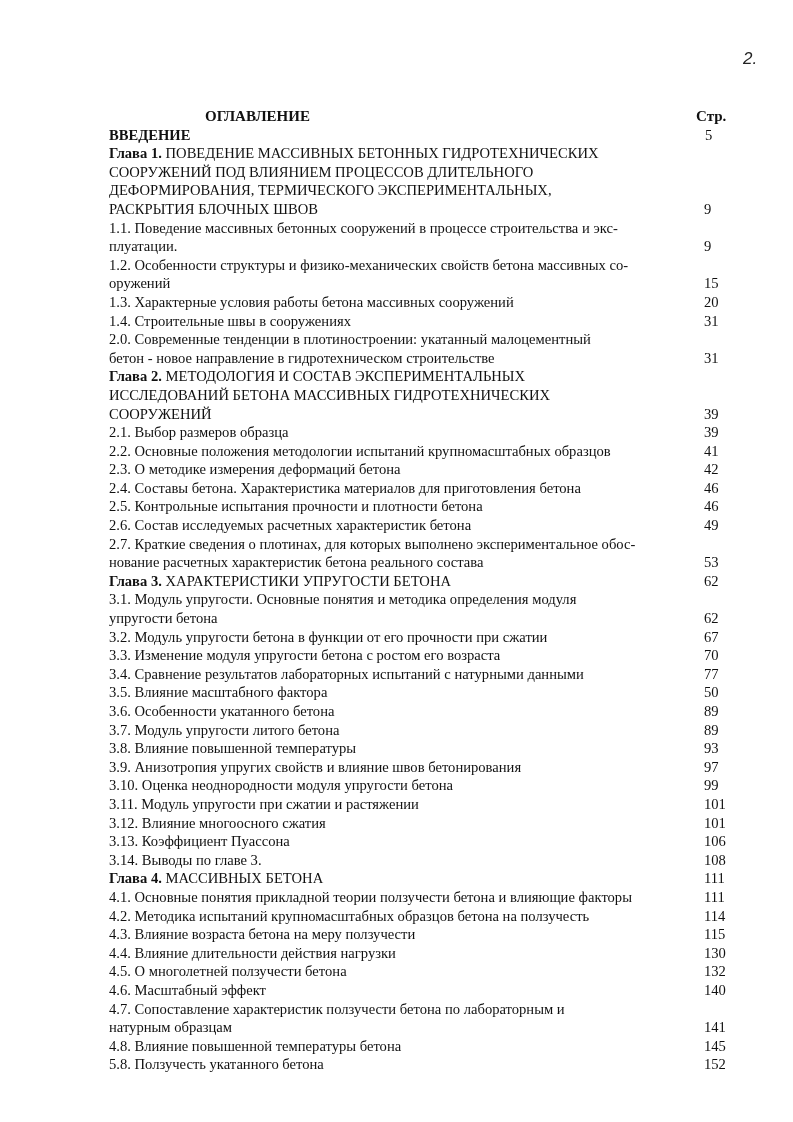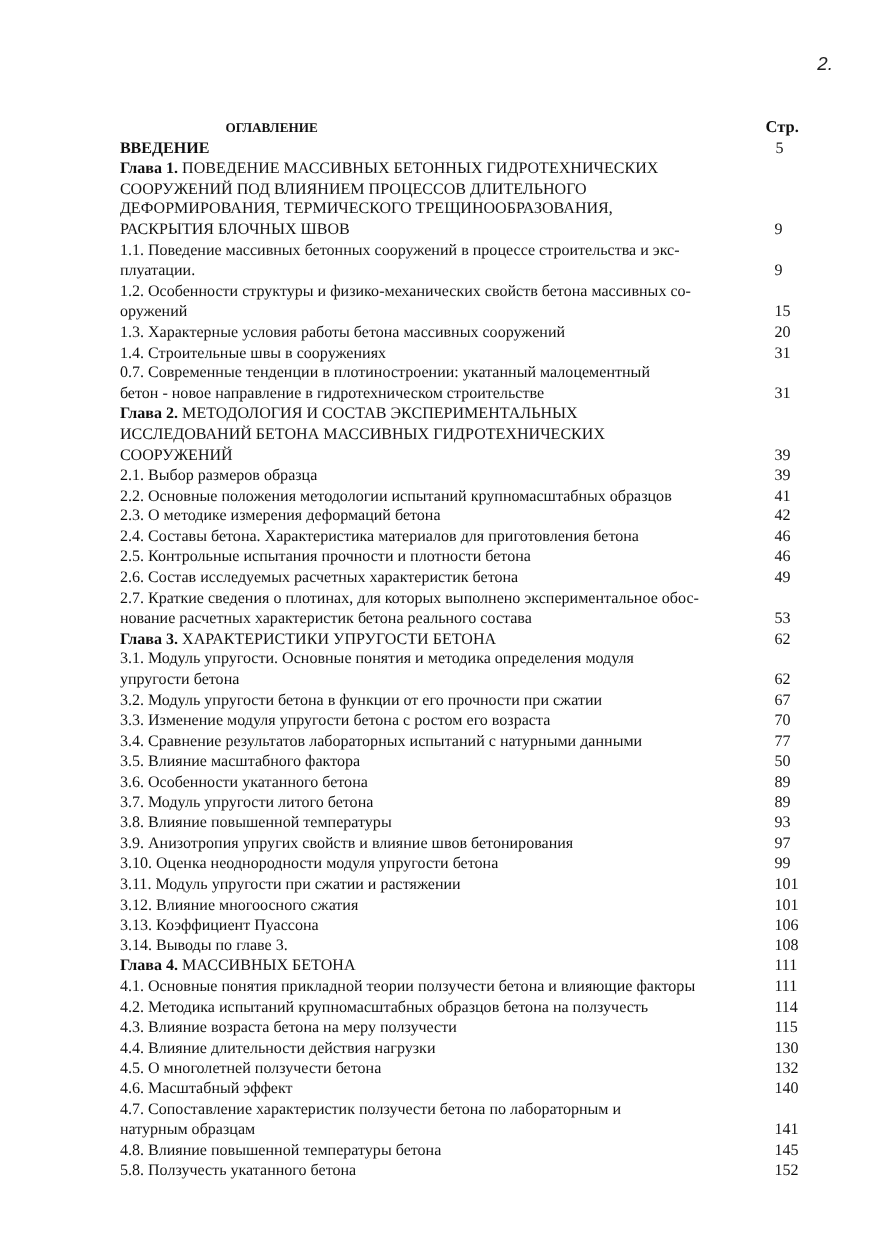--- a/index.html
+++ b/index.html
@@ -16,21 +16,21 @@
       font-family: "Liberation Sans", "DejaVu Sans", sans-serif;
       font-style: italic; font-size: 17px; color: #222;
     }
     .toc {
       position: absolute; left: 109px; top: 107px; width: 630px;
       font-size: 14.6px; line-height: 18.6px;
     }
     .header-row { position: relative; height: 18.6px; }
     .toc-title {
       position: absolute; left: 96px; top: 0;
-      font-weight: bold; font-size: 12px;
+      font-weight: bold; font-size: 15px;
     }
     .toc-page-label {
       position: absolute; left: 587px; top: 0;
       font-weight: bold; font-size: 15px;
     }
     .entry { position: relative; }
     .entry .text { width: 575px; display: block; }
     .entry .line { display: block; white-space: nowrap; }
     .entry .page {
       position: absolute; left: 595px; bottom: 0; width: 40px;
@@ -51,21 +51,21 @@
   </div>
   <div class="entry intro">
     <span class="text">ВВЕДЕНИЕ</span>
     <span class="page">5</span>
   </div>
   <div id="entries">
       <div class="entry chapter">
         <span class="text">
           <span class="line"><span class="label">Глава 1.</span><span> ПОВЕДЕНИЕ МАССИВНЫХ БЕТОННЫХ ГИДРОТЕХНИЧЕСКИХ</span></span>
           <span class="line">СООРУЖЕНИЙ ПОД ВЛИЯНИЕМ ПРОЦЕССОВ ДЛИТЕЛЬНОГО</span>
-          <span class="line">ДЕФОРМИРОВАНИЯ, ТЕРМИЧЕСКОГО ТРЕЩИНООБРАЗОВАНИЯ,</span>
+          <span class="line">ДЕФОРМИРОВАНИЯ, ТЕРМИЧЕСКОГО ЭКСПЕРИМЕНТАЛЬНЫХ,</span>
           <span class="line">РАСКРЫТИЯ БЛОЧНЫХ ШВОВ</span>
         </span>
         <span class="page">9</span>
       </div>
       <div class="entry section">
         <span class="text">
           <span class="line">1.1. Поведение массивных бетонных сооружений в процессе строительства и экс-</span>
           <span class="line">плуатации.</span>
         </span>
         <span class="page">9</span>
@@ -84,21 +84,21 @@
         <span class="page">20</span>
       </div>
       <div class="entry section">
         <span class="text">
           <span class="line">1.4. Строительные швы в сооружениях</span>
         </span>
         <span class="page">31</span>
       </div>
       <div class="entry section">
         <span class="text">
-          <span class="line">0.7. Современные тенденции в плотиностроении: укатанный малоцементный</span>
+          <span class="line">2.0. Современные тенденции в плотиностроении: укатанный малоцементный</span>
           <span class="line">бетон - новое направление в гидротехническом строительстве</span>
         </span>
         <span class="page">31</span>
       </div>
       <div class="entry chapter">
         <span class="text">
           <span class="line"><span class="label">Глава 2.</span><span> МЕТОДОЛОГИЯ И СОСТАВ ЭКСПЕРИМЕНТАЛЬНЫХ</span></span>
           <span class="line">ИССЛЕДОВАНИЙ БЕТОНА МАССИВНЫХ ГИДРОТЕХНИЧЕСКИХ</span>
           <span class="line">СООРУЖЕНИЙ</span>
         </span>

